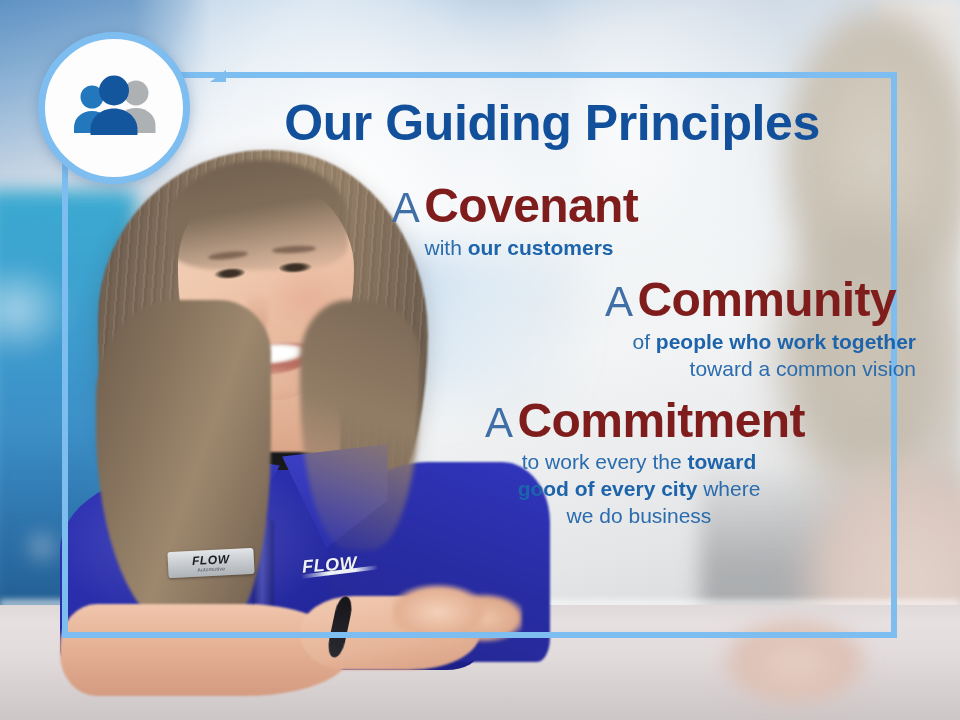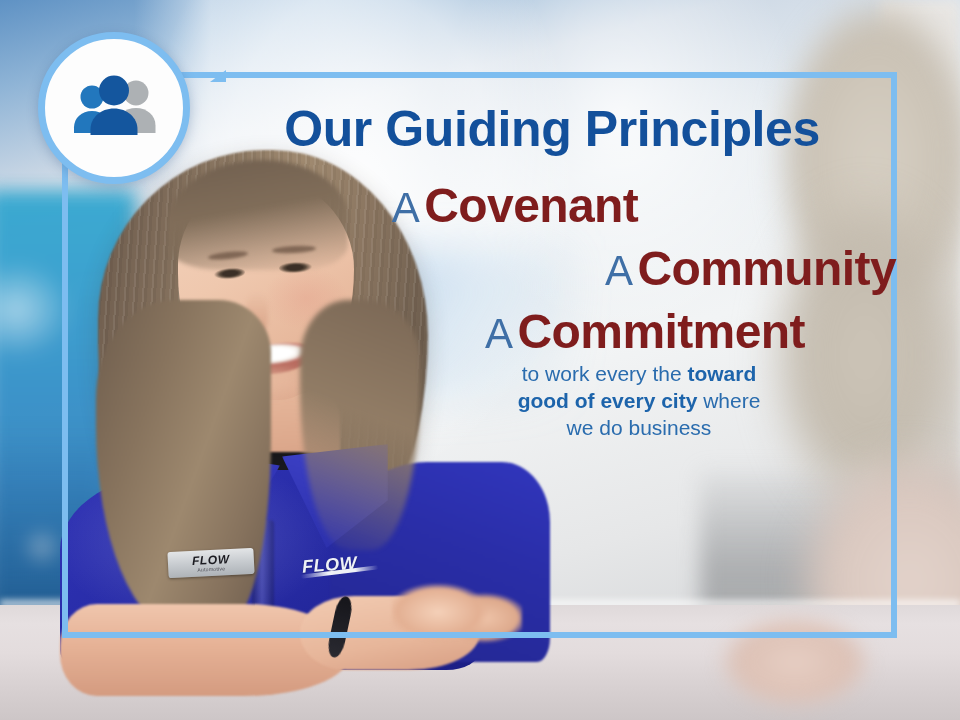--- a/index.html
+++ b/index.html
@@ -290,21 +290,21 @@
     background:#fdfdfd;
     border:7px solid #7dbdf0;
     box-sizing:border-box;
     box-shadow:0 3px 12px rgba(40,80,130,.28);
     display:flex;align-items:center;justify-content:center;
   }
   .people-icon{width:96px;height:66px;display:block;}
 
   
   .headline{
-    position:absolute;left:216px;top:104px;width:672px;
+    position:absolute;left:216px;top:98px;width:672px;
     text-align:center;
     font-size:50px;
     font-weight:bold;
     color:#13509b;
     letter-spacing:-.4px;
     line-height:1;
   }
   .principles{
     position:absolute;left:216px;top:182px;width:664px;
     text-align:right;
@@ -414,27 +414,40 @@
 
   <div class="headline">Our Guiding Principles</div>
 
   <div class="principles">
 
     <div class="p-block blk1">
       <div class="p-title">
         <span class="art">A</span>
         <span class="word">Covenant</span>
       </div>
+      <div class="p-sub">
+        <div>
+          <span>with </span><b>our customers</b>
+        </div>
+      </div>
     </div>
 
     <div class="p-block blk2">
       <div class="p-title">
         <span class="art">A</span>
         <span class="word">Community</span>
       </div>
+      <div class="p-sub">
+        <div>
+          <span>of </span><b>people who work together</b>
+        </div>
+        <div>
+          <span>toward a common vision</span>
+        </div>
+      </div>
     </div>
 
     <div class="p-block blk3">
       <div class="p-title">
         <span class="art">A</span>
         <span class="word">Commitment</span>
       </div>
       <div class="p-sub">
         <div>
           <span>to work every the </span><b>toward</b>

